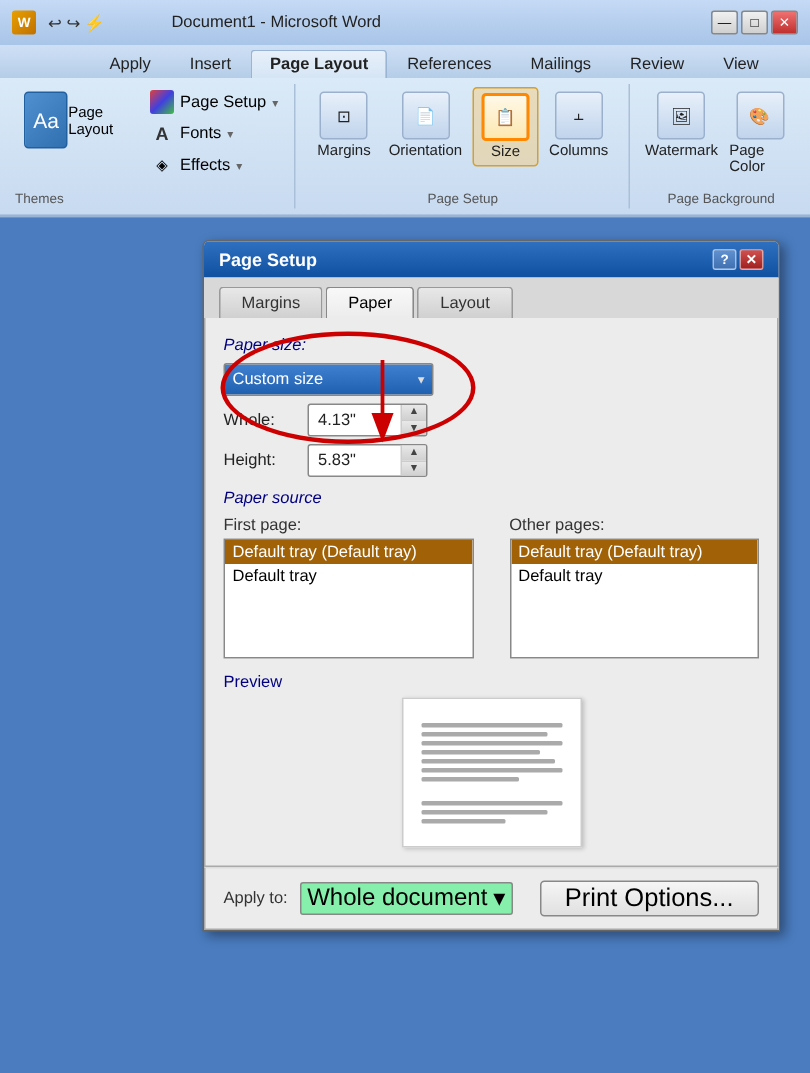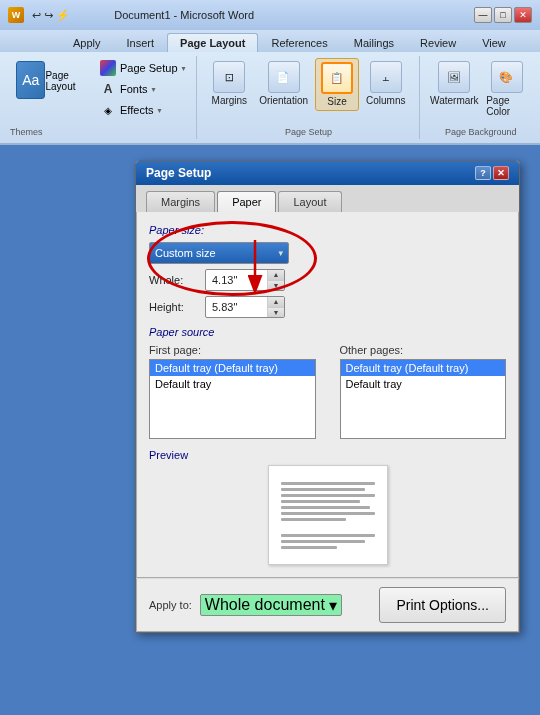--- a/index.html
+++ b/index.html
@@ -351,21 +351,21 @@
       border: 1px solid #888;
       background: white;
       overflow-y: auto;
       font-size: 11px;
     }
     .listbox-item {
       padding: 2px 5px;
       cursor: pointer;
     }
     .listbox-item.selected {
-      background: #3b82f6;
+      background: #a16207;
       color: white;
     }
 
     .preview-section {
       margin-top: 10px;
     }
     .preview-label {
       font-size: 11px;
       color: #000080;
       margin-bottom: 4px;
@@ -420,22 +420,22 @@
       gap: 4px;
       cursor: pointer;
     }
     .footer-btns {
       display: flex;
       gap: 6px;
       margin-left: auto;
     }
     .footer-btn {
       padding: 3px 16px;
-      height: 36px;
-      font-size: 14px;
+      height: 24px;
+      font-size: 17px;
       border: 1px solid #888;
       border-radius: 3px;
       background: linear-gradient(to bottom, #f5f5f5, #e0e0e0);
       cursor: pointer;
       display: flex; align-items: center; justify-content: center;
     }
 
     
     .red-circle {
       position: absolute;

